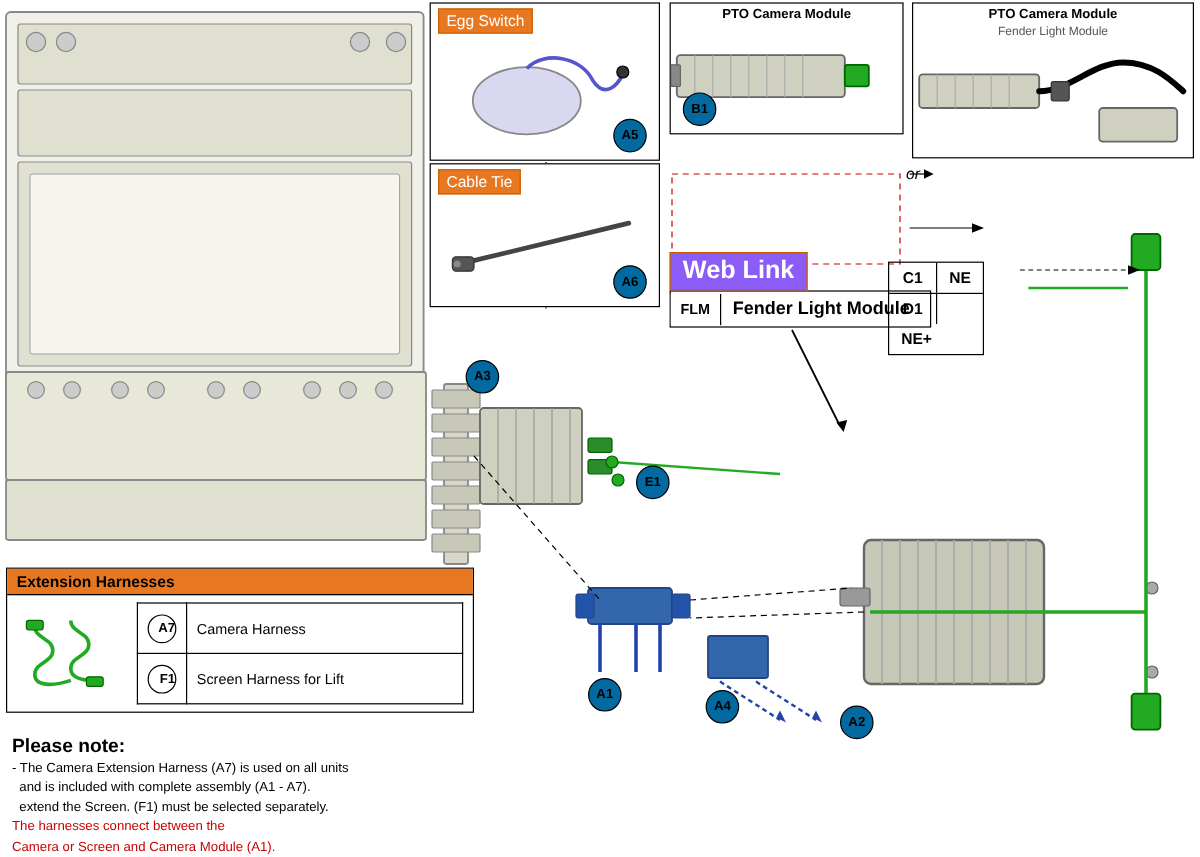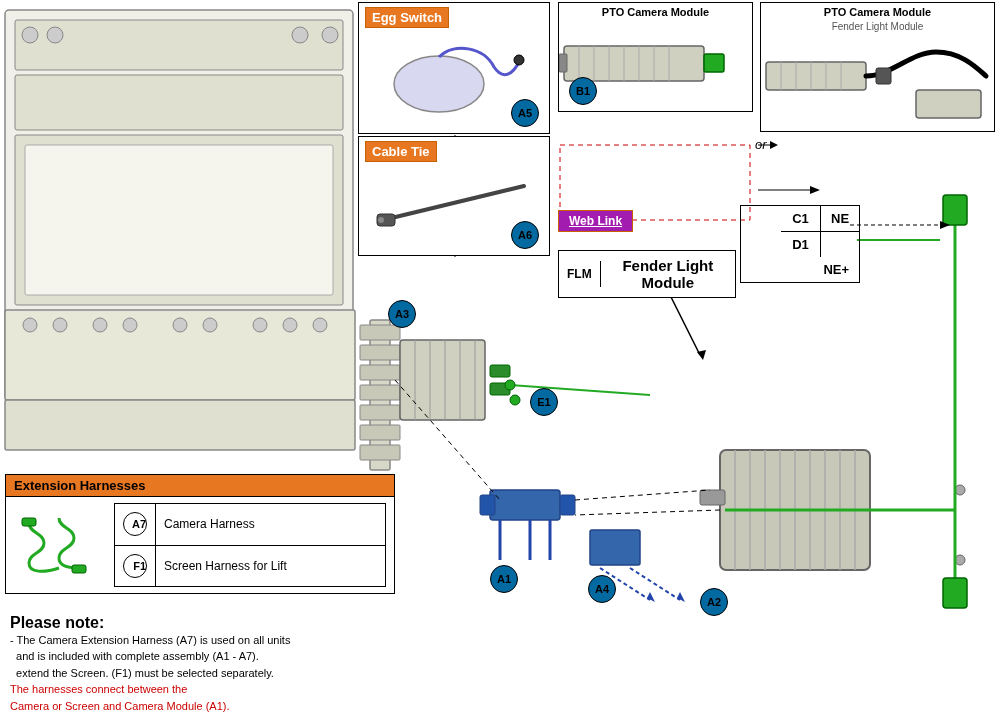--- a/index.html
+++ b/index.html
@@ -55,21 +55,21 @@
       top: 2px;
       left: 760px;
       width: 235px;
       height: 130px;
     }
 
     
     .orange-label {
       background: #e87722;
       color: #fff;
-      font-weight: bold;
+      font-weight: normal;
       font-size: 13px;
       padding: 2px 6px;
       display: inline-block;
       border: 1px solid #c86000;
     }
 
     
     .circle-label {
       width: 28px;
       height: 28px;
@@ -86,29 +86,28 @@
 
     
     .weblink-section {
       position: absolute;
       top: 210px;
       left: 558px;
       width: 300px;
     }
 
     .weblink-box {
-      background: #a21caf;
+      background: #8b5cf6;
       color: #fff;
       font-weight: bold;
-      font-size: 12px;
+      font-size: 21px;
       padding: 3px 10px;
       display: inline-block;
       border: 1px solid #c86000;
       margin-bottom: 0;
-      text-decoration: underline;
     }
 
     .flm-box {
       border: 1.5px solid #000;
       display: flex;
       align-items: center;
       background: #fff;
       margin-top: 0;
     }
 
@@ -123,41 +122,39 @@
     .flm-text {
       font-size: 15px;
       font-weight: bold;
       padding: 6px 10px;
       text-align: center;
     }
 
     
     .ne-table {
       position: absolute;
-      top: 205px;
+      top: 218px;
       left: 740px;
       border: 1.5px solid #000;
-      padding-left: 40px;
     }
 
     .ne-row {
       display: flex;
       border-bottom: 1px solid #000;
     }
 
     .ne-row:last-child {
       border-bottom: none;
       flex-direction: column;
     }
 
     .ne-cell {
       padding: 5px 10px;
       font-size: 13px;
       font-weight: bold;
-      text-align: right;
     }
 
     .ne-cell-left {
       border-right: 1px solid #000;
       width: 40px;
       text-align: center;
     }
 
     
     .ext-harness-box {
@@ -429,21 +426,21 @@
 
       <rect x="155" y="58" width="65" height="28" rx="3" fill="#d0d0c0" stroke="#666" stroke-width="1.5"></rect>
     </svg>
   </div>
 
   <div style="position: absolute; top: 137px; left: 755px; font-size: 13px; font-style: italic;">or</div>
 
 
   <div class="weblink-section">
     <div class="weblink-box">Web Link</div>
-    <div class="flm-box" style="width: 178px; margin-top: 18px;">
+    <div class="flm-box" style="width: 218px;">
       <div class="flm-badge">FLM</div>
       <div class="flm-text">Fender Light Module</div>
     </div>
   </div>
 
   <div class="ne-table">
     <div class="ne-row">
       <div class="ne-cell ne-cell-left">C1</div>
       <div class="ne-cell">NE</div>
     </div>

